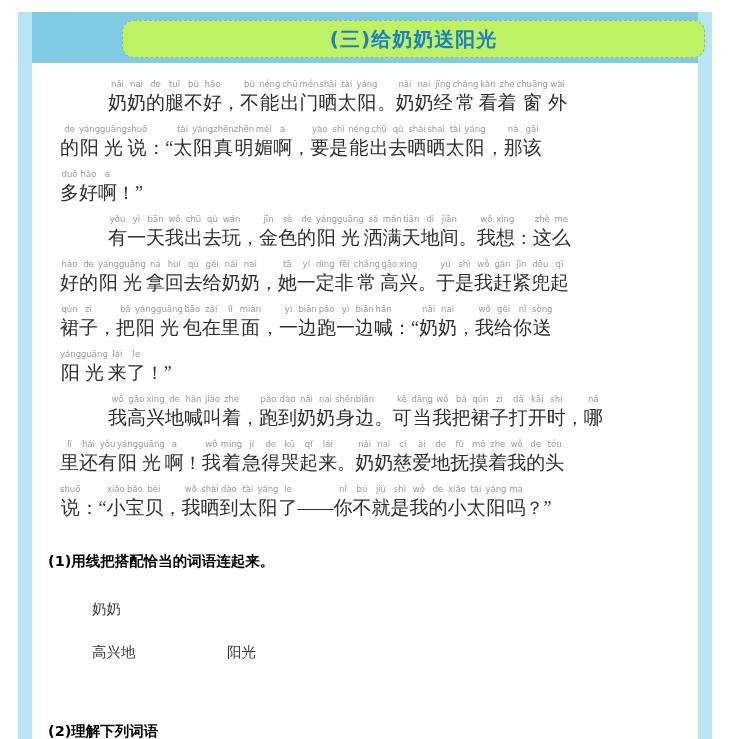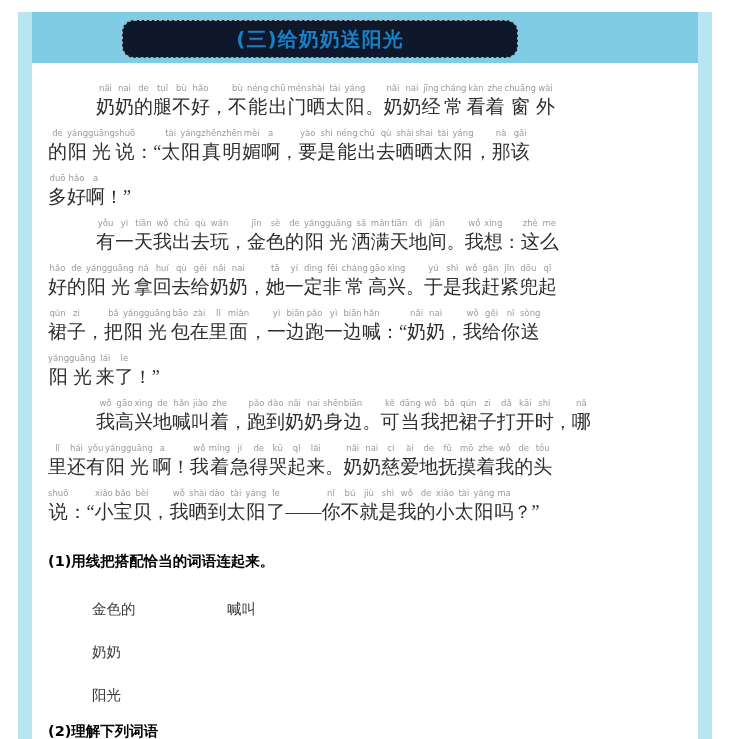--- a/index.html
+++ b/index.html
@@ -55,26 +55,26 @@
     width: 666px;
     height: 676px;
     background: #ffffff;
   }
 
   
   .title-box {
     position: absolute;
     left: 122px;
     top: 20px;
-    width: 396px;
+    width: 583px;
     height: 38px;
     box-sizing: border-box;
     border: 1px dashed #a8a8a8;
     border-radius: 12px;
-    background: #0f172a;
+    background: #bef264;
     display: flex;
     align-items: center;
     justify-content: center;
     z-index: 5;
   }
   .title-text {
     font-family: "DejaVu Sans", "Liberation Sans", sans-serif;
     font-size: 20px;
     font-weight: bold;
     color: #1b7fc4;
@@ -84,23 +84,24 @@
 
   
   .article {
     position: absolute;
     left: 48px;
     top: 74px;
     width: 634px;
   }
   .tline {
     display: flex;
-    align-items: flex-end;
+    align-items: center;
     height: 45px;
     white-space: nowrap;
+    margin-left: 12px;
   }
   .tline.indent { padding-left: 48px; }
 
   .ch {
     display: inline-flex;
     flex-direction: column;
     align-items: center;
     justify-content: flex-end;
   }
   .ch .py {
@@ -1043,24 +1044,21 @@
         <span class="py"></span>
         <span class="hz">”</span>
       </span>
     </div>
   </div>
 
 <div class="question" id="q1">(1)用线把搭配恰当的词语连起来。</div>
 
 <div class="match-grid">
     <div class="match-row">
-      <span class="match-left">金色的</span>
-      <span class="match-right">喊叫</span>
+      <span class="match-right">奶奶</span>
     </div>
     <div class="match-row">
-      <span class="match-right">奶奶</span>
-    </div>
-    <div class="match-row">
+      <span class="match-left">高兴地</span>
       <span class="match-right">阳光</span>
     </div>
   </div>
 
 <div class="question" id="q2">(2)理解下列词语</div>
 
 </body></html>

